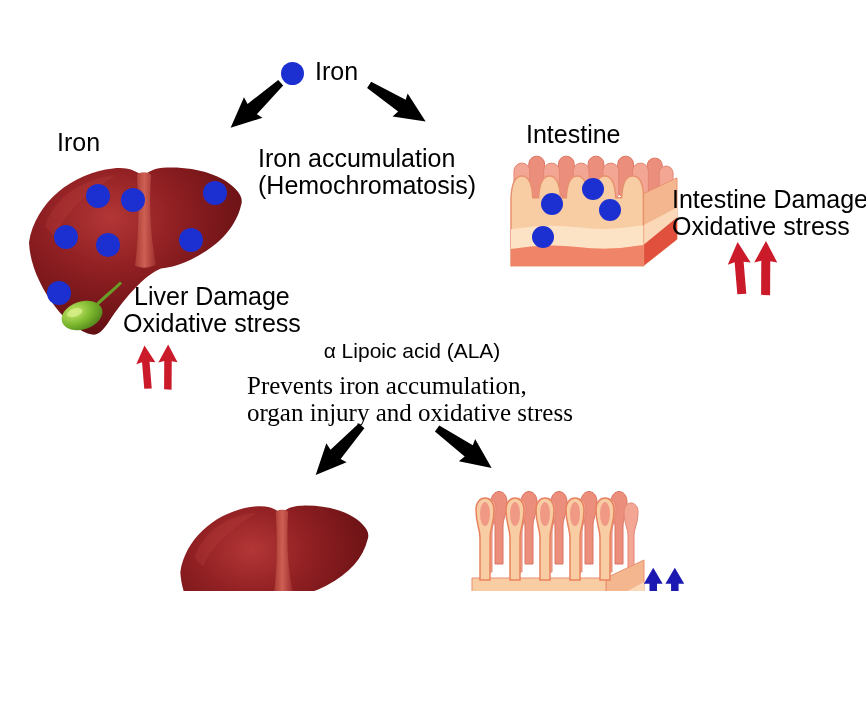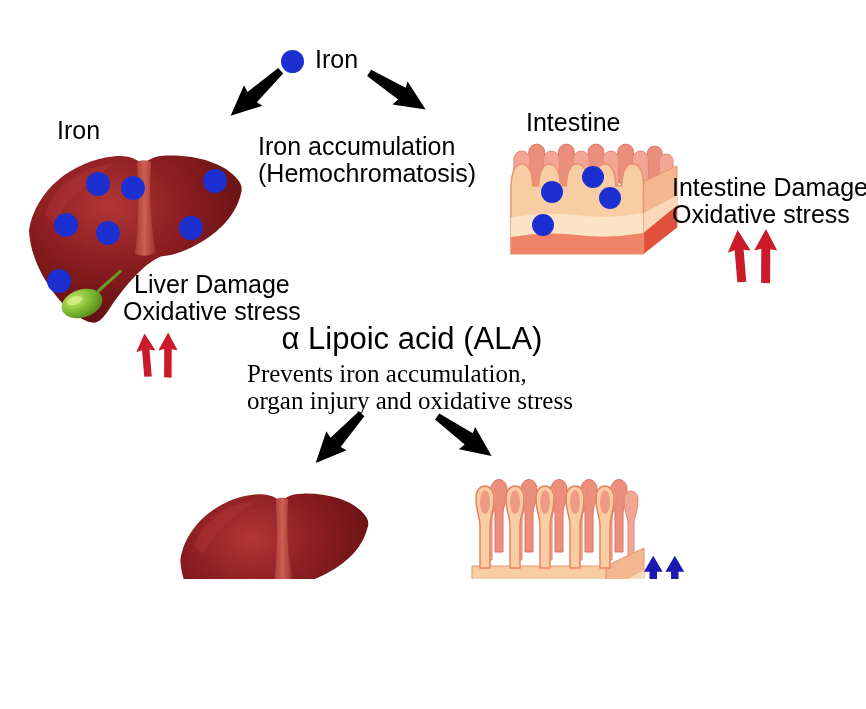--- a/index.html
+++ b/index.html
@@ -1,24 +1,24 @@
 <!DOCTYPE html>
 <html style="--background: #ffffff; --text: #000000; --iron-dot: #1c30d2; --arrow-black: #000000; --up-arrow-red: #cb1b2b; --up-arrow-blue: #1c19b2; --liver-red: #8c1d20; --liver-ligament: #c8574d; --gallbladder-green: #76b32a; --intestine-peach: #f9cda4; --intestine-pink: #ec8e7c; --intestine-red-band: #e14f38;"><head>
 <meta charset="utf-8">
 <style>
   html,body{margin:0;padding:0;background:#fff;}
   .stage{
     position:relative; width:866px; height:579px; background:var(--background,#fff);
-    font-family:"Liberation Sans",sans-serif; overflow:hidden; color:var(--text,#000);
+    font-family:"Liberation Sans",sans-serif; overflow:hidden; color:var(--text,#000);margin-top:12px;
   }
   .lbl{position:absolute; color:var(--text,#000); white-space:nowrap;}
   .lbl-std{font-size:25px; line-height:27px;}
   .block{position:absolute; font-size:25px; line-height:27px; color:var(--text,#000);}
   .block-left{position:absolute; text-align:center; font-size:25px; line-height:27px; color:var(--text,#000);}
-  .ala-title{position:absolute; text-align:center; font-size:31px; line-height:34px; color:var(--text,#000);}
+  .ala-title{position:absolute; text-align:center; font-size:21px; line-height:34px; color:var(--text,#000);}
   .iron-dot{position:absolute; border-radius:50%; background:var(--iron-dot,#1c30d2);}
   .abs{position:absolute;}
   svg{display:block; overflow:visible;}
 </style>
 </head>
 <body>
 
 <div class="stage" id="stage" style="--background: #ffffff;">
 
   <svg width="0" height="0" style="position:absolute" aria-hidden="true">

